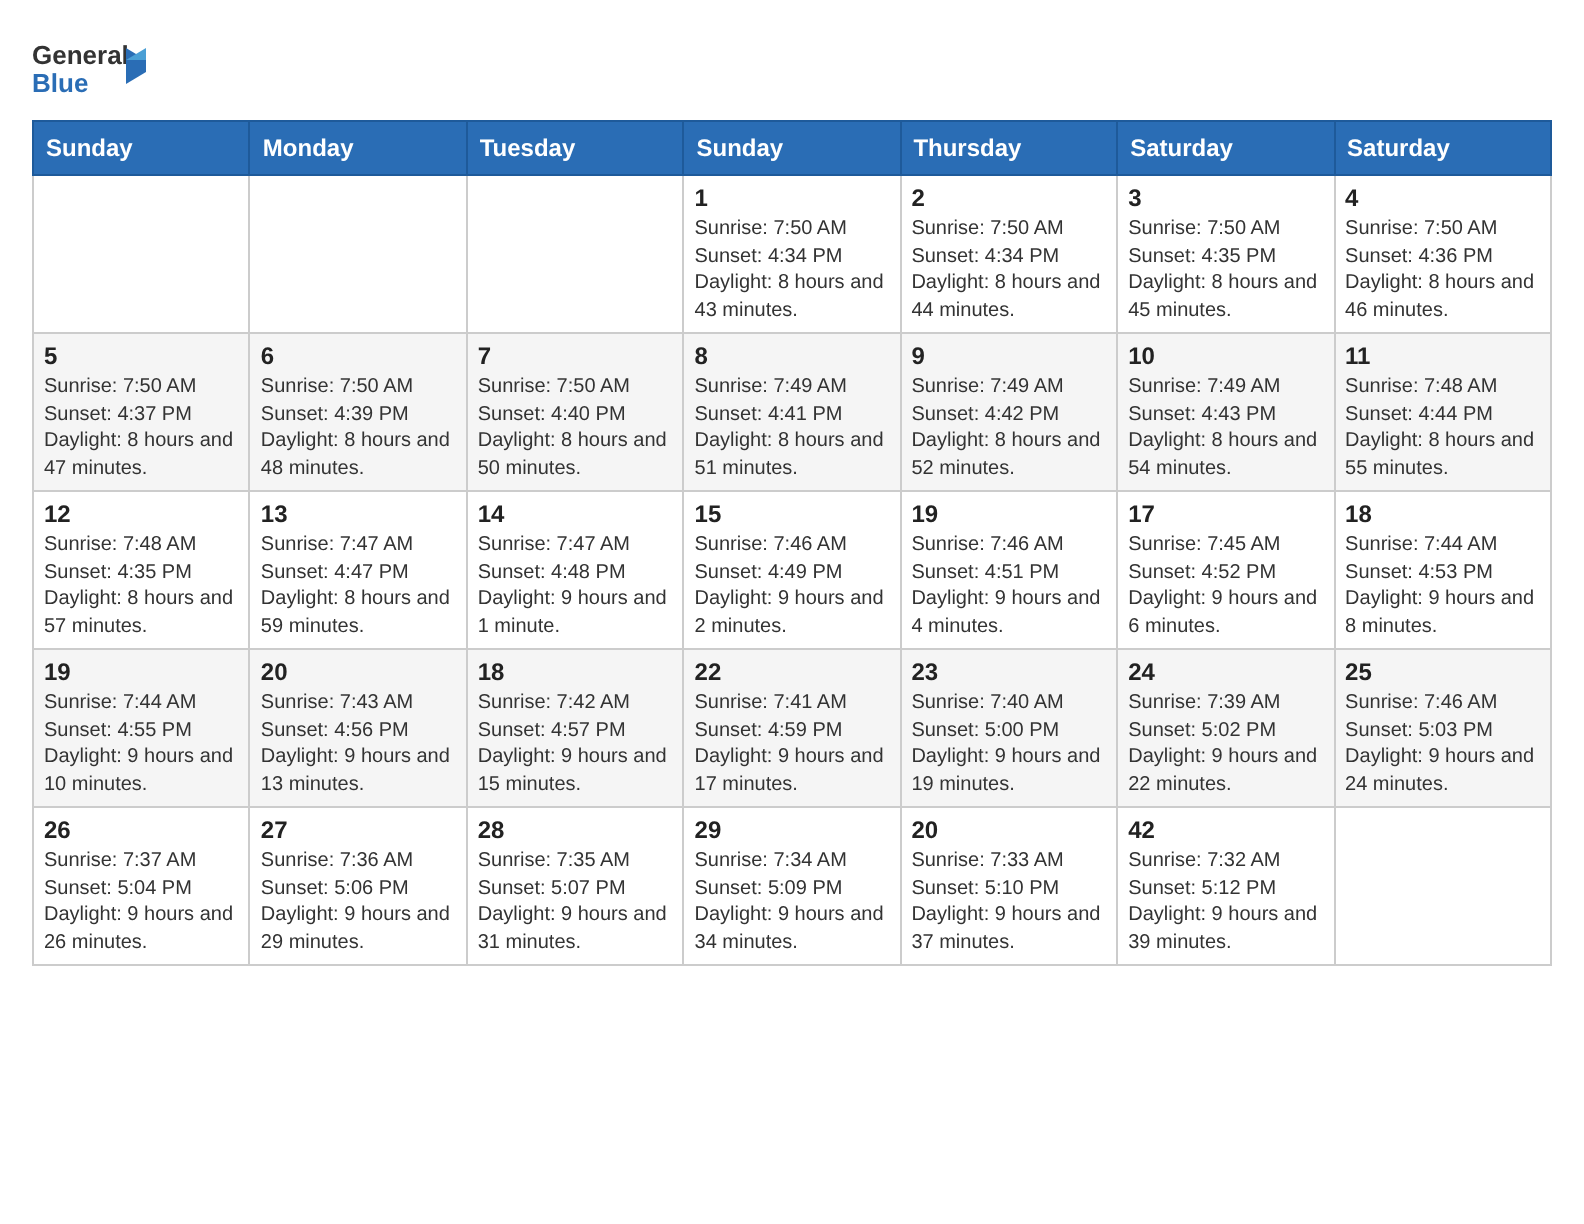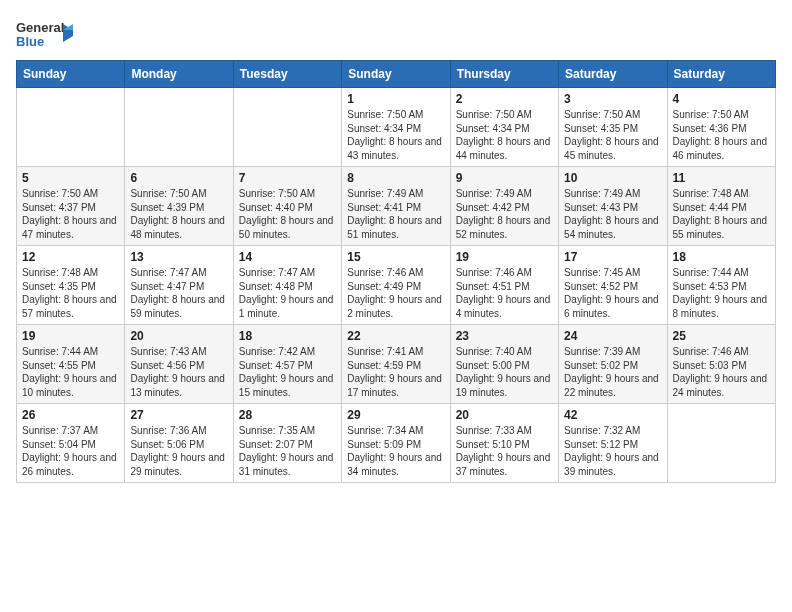--- a/index.html
+++ b/index.html
@@ -279,21 +279,21 @@
         </td>
         <td>
           <div class="day-number">27</div>
           <div class="day-info">Sunrise: 7:36 AM
 Sunset: 5:06 PM
 Daylight: 9 hours and 29 minutes.</div>
         </td>
         <td>
           <div class="day-number">28</div>
           <div class="day-info">Sunrise: 7:35 AM
-Sunset: 2:07 PM
+Sunset: 5:07 PM
 Daylight: 9 hours and 31 minutes.</div>
         </td>
         <td>
           <div class="day-number">29</div>
           <div class="day-info">Sunrise: 7:34 AM
 Sunset: 5:09 PM
 Daylight: 9 hours and 34 minutes.</div>
         </td>
         <td>
           <div class="day-number">20</div>

